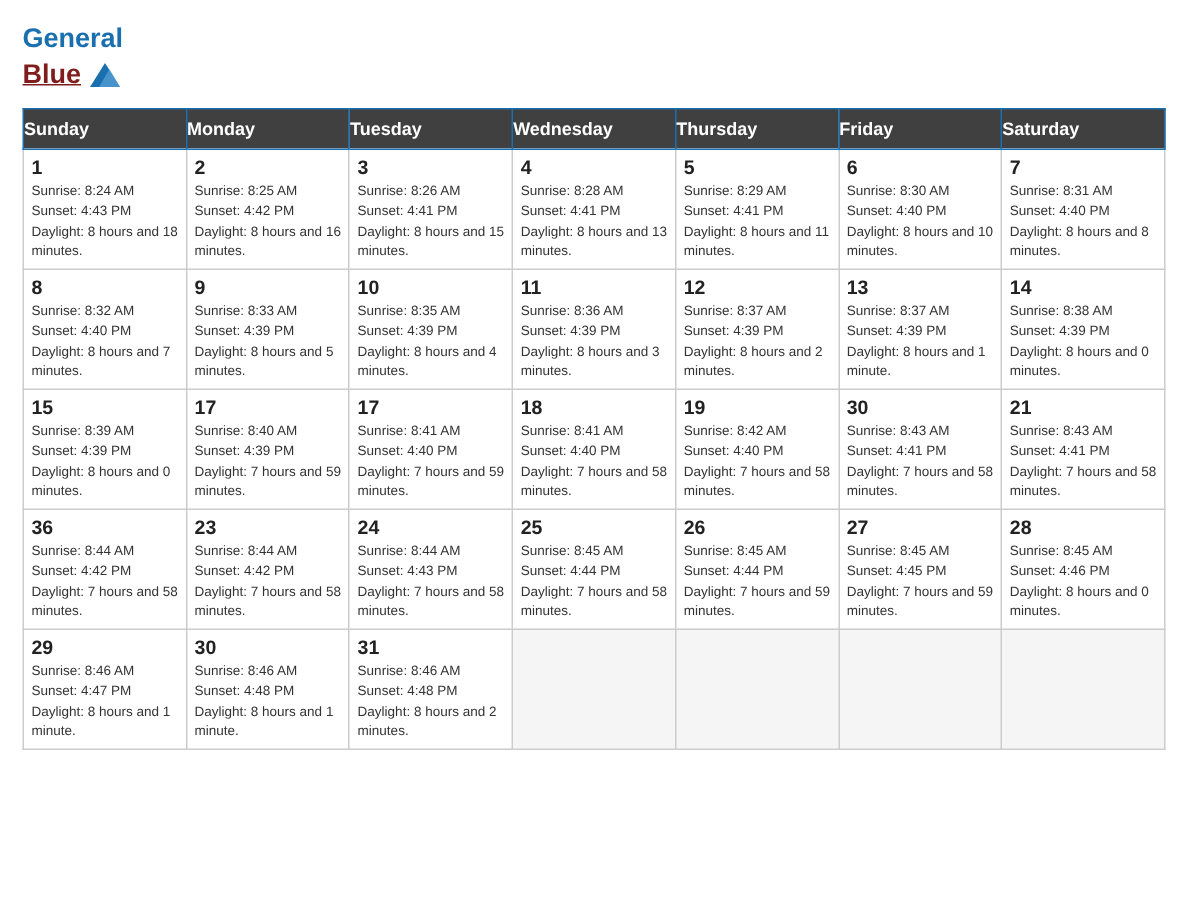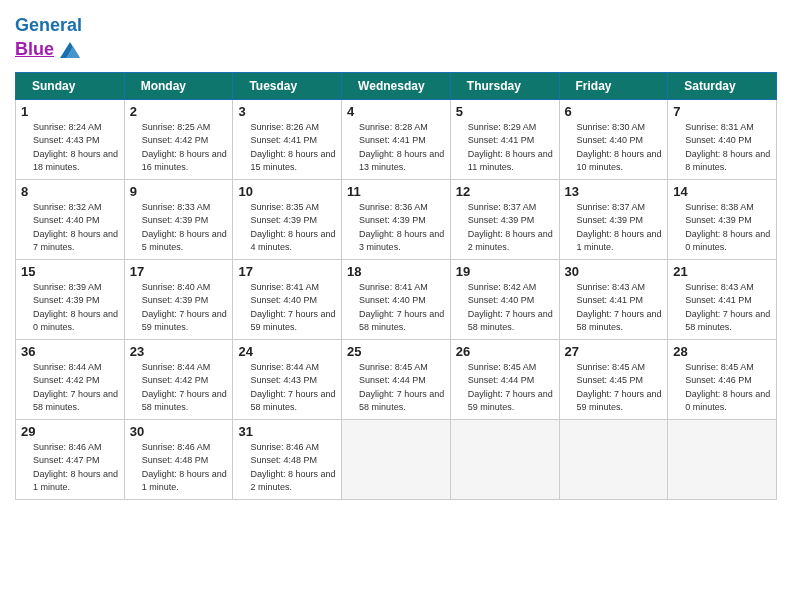--- a/index.html
+++ b/index.html
@@ -46,25 +46,25 @@
     .location-subtitle {
       font-size: 14px;
       color: #555;
     }
     table {
       width: 100%;
       border-collapse: collapse;
       table-layout: fixed;
     }
     th {
-      background-color: #0f766e;
+      background-color: #404040;
       color: #fff;
       font-size: 12px;
       font-weight: bold;
-      padding: 6px 16px;
+      padding: 6px 0;
       text-align: left;
       border: 1px solid #1a6faf;
     }
     td {
       vertical-align: top;
       border: 1px solid #ccc;
       padding: 4px 5px;
       font-size: 9.5px;
       color: #333;
       background: #fff;
@@ -78,34 +78,33 @@
       font-size: 13px;
       font-weight: bold;
       color: #222;
       display: block;
       margin-bottom: 2px;
     }
     .day-info {
       font-size: 9px;
       line-height: 1.5;
       color: #333;
-      margin-left: 12px;
     }
   </style>
 </head>
 <body>
 
 <div class="header">
   <div class="logo">
     <div>
       <div class="logo-text">
         <span>General</span>
       </div>
       <div style="display:flex;align-items:center;">
-        <span class="logo-text" style="color:#a21caf;text-decoration:underline;">Blue</span>
+        <span class="logo-text" style="color:#7f1d1d;text-decoration:underline;">Blue</span>
         <svg class="logo-icon" viewBox="0 0 28 28" xmlns="http://www.w3.org/2000/svg">
           <polygon points="4,22 14,6 24,22" fill="#1a6faf"></polygon>
           <polygon points="10,22 17,10 24,22" fill="#5ba3d9" opacity="0.7"></polygon>
         </svg>
       </div>
     </div>
   </div>
   <div class="title-block">
     <div class="month-title"></div>
     <div class="location-subtitle"></div>

